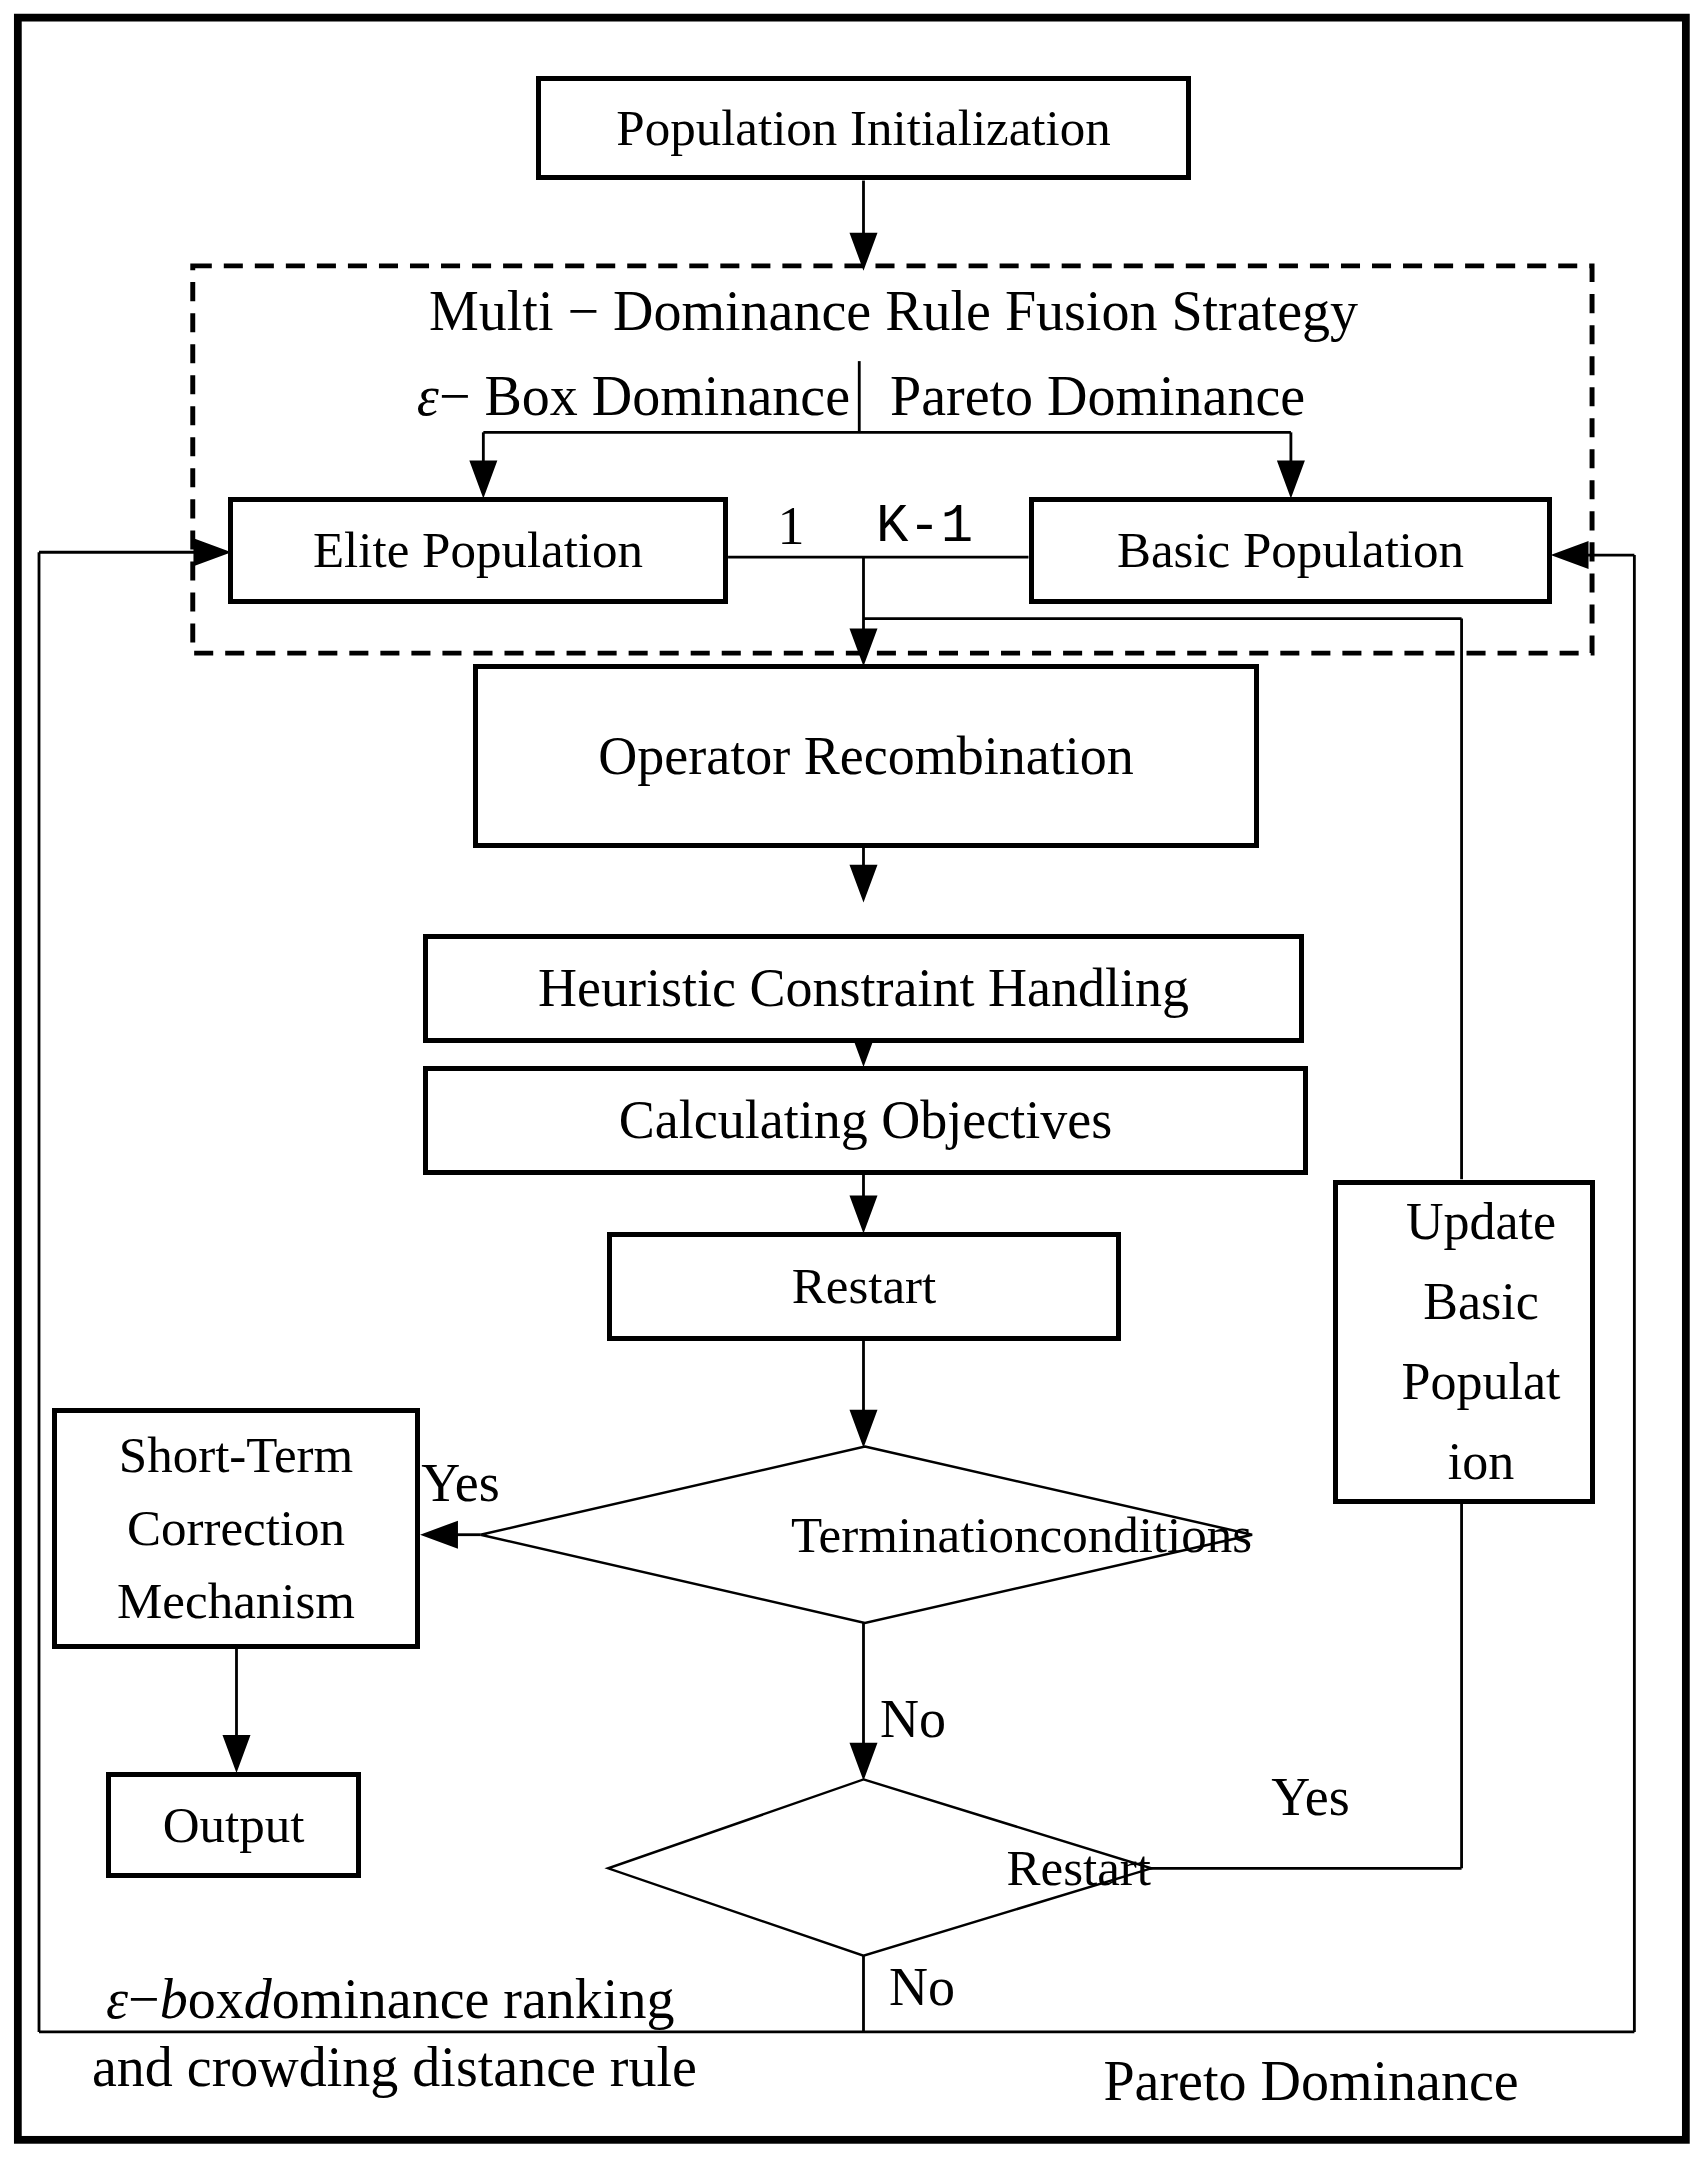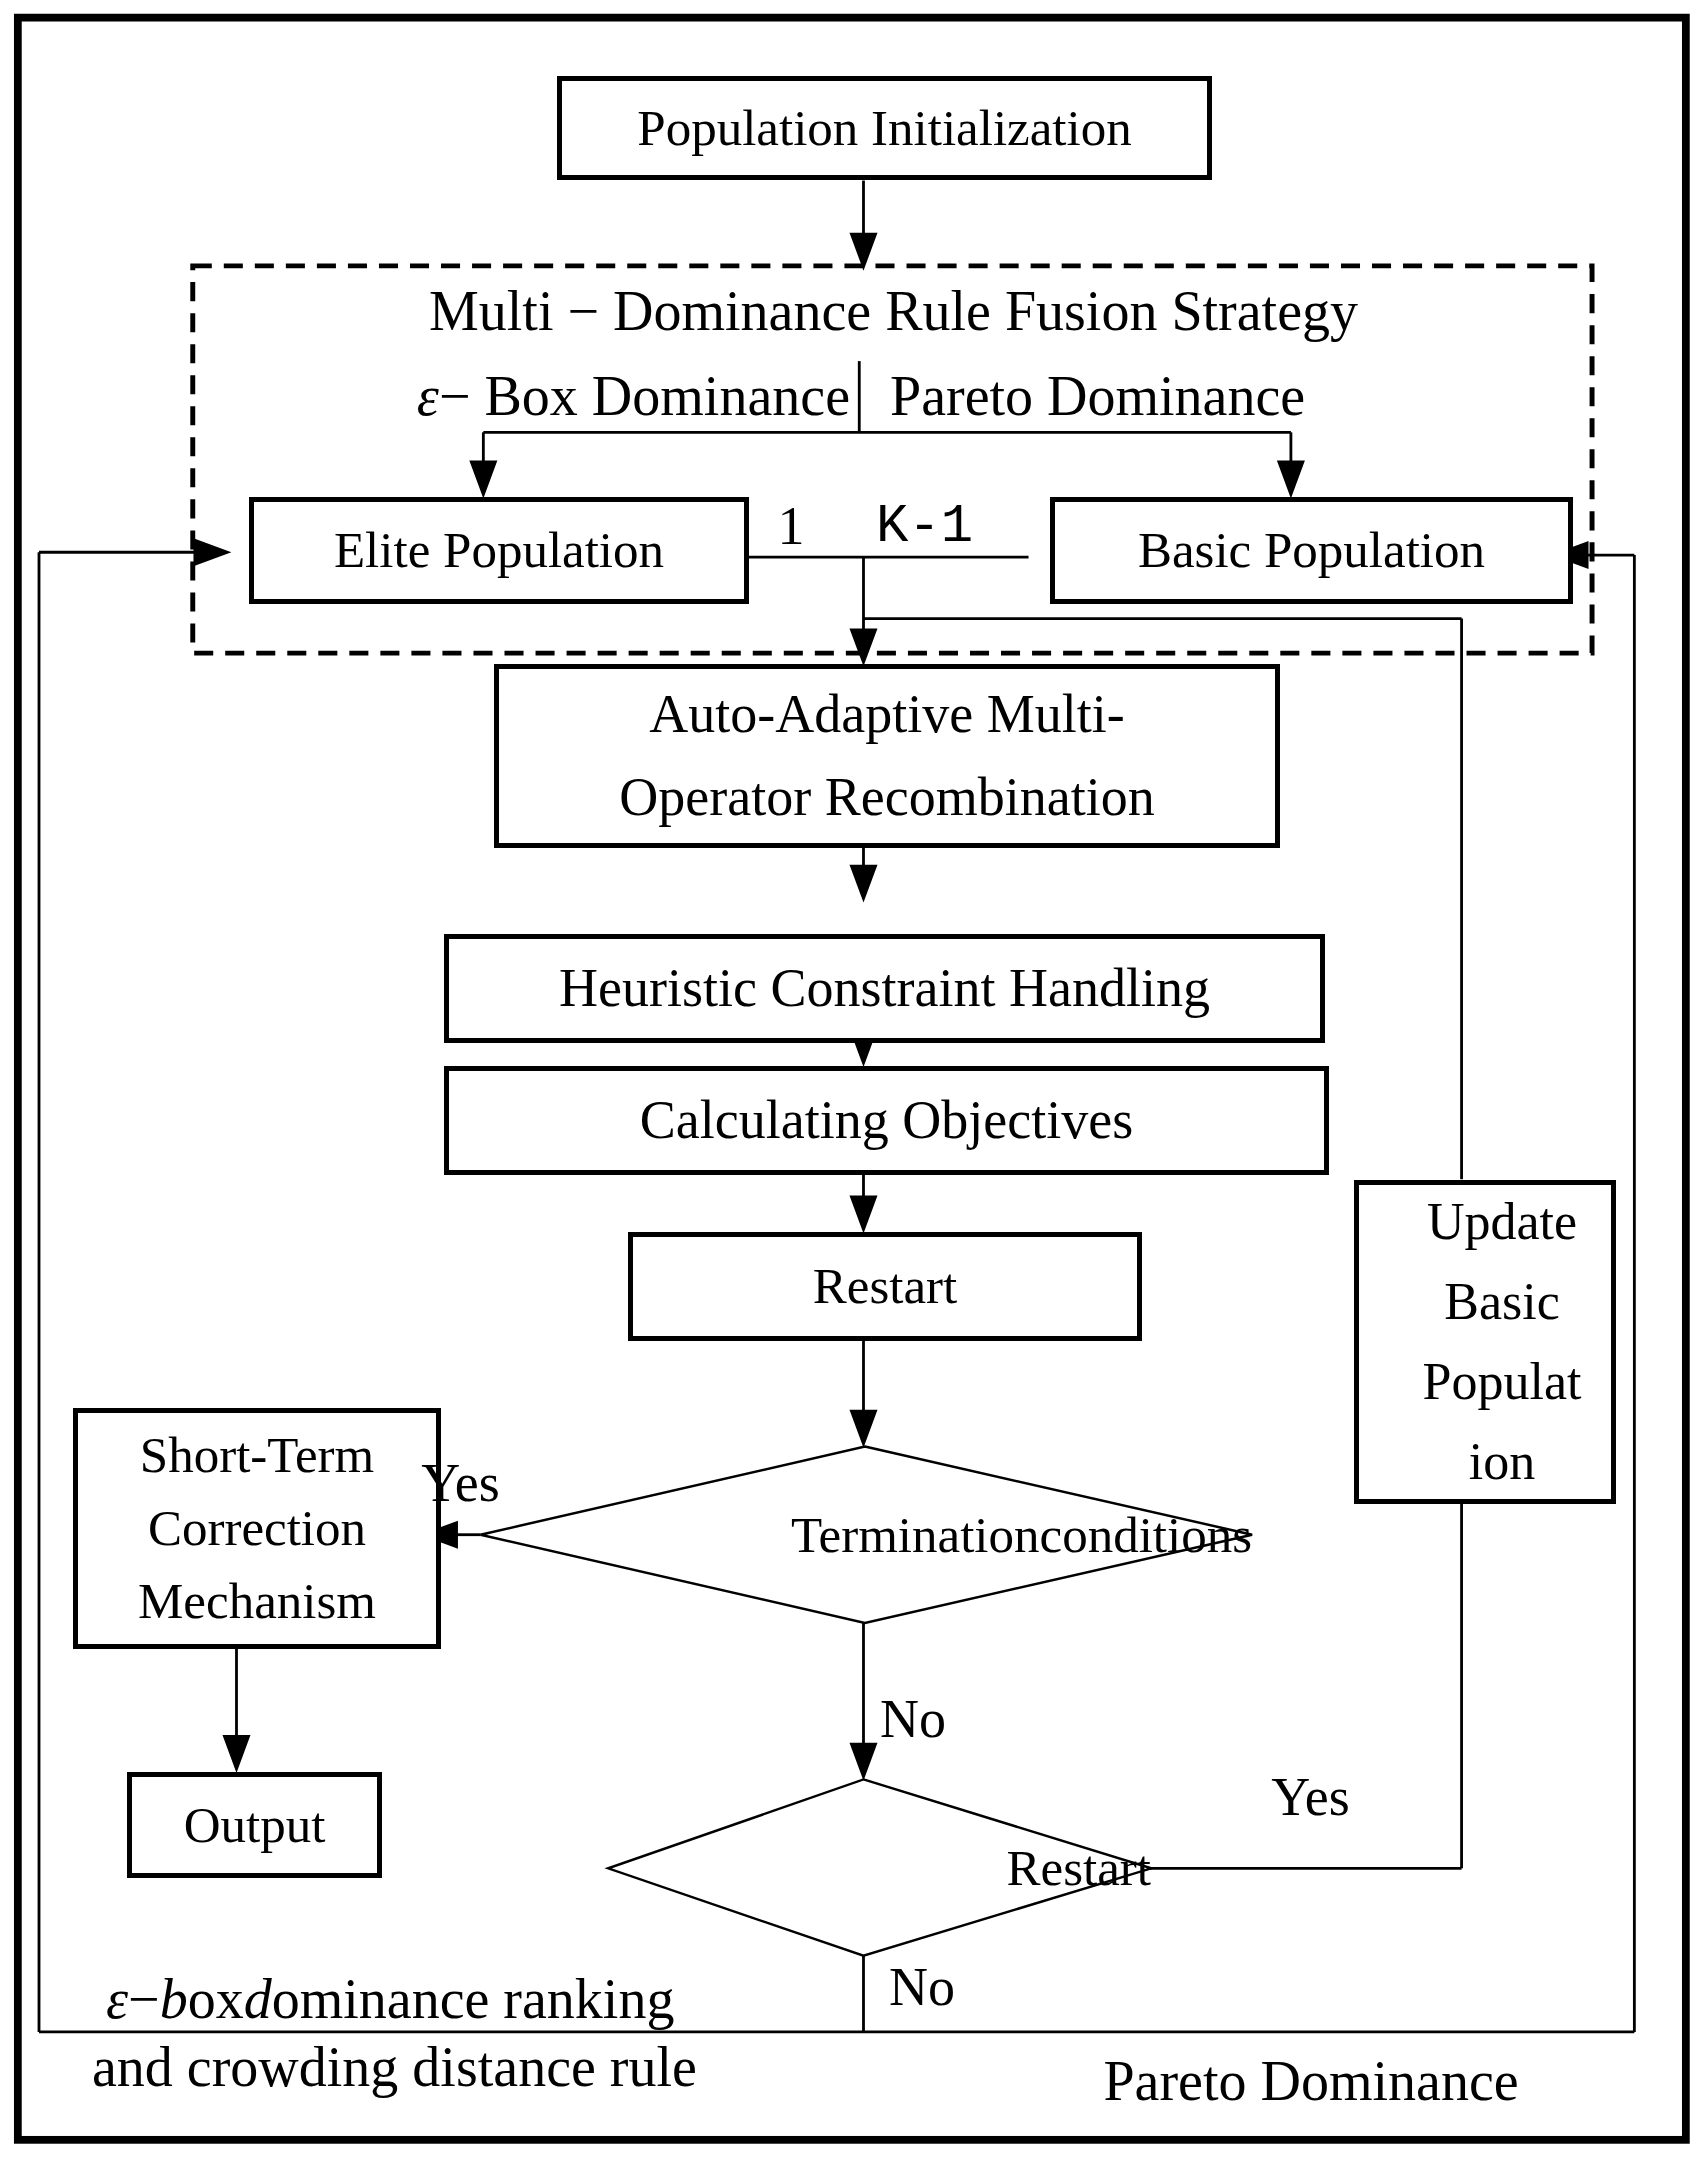--- a/index.html
+++ b/index.html
@@ -9,21 +9,21 @@
     background:#ffffff;
     font-family:"Liberation Serif","DejaVu Serif",serif;
     color:#000;
     overflow:hidden;
   }
   #wires{position:absolute;left:0;top:0;width:1703px;height:2161px;}
   .node{
     position:absolute;box-sizing:border-box;
     border:5.6px solid #000;background:#fff;
     display:flex;align-items:center;justify-content:center;
-    text-align:center;font-size:51px;line-height:1.15;margin-left:21px;
+    text-align:center;font-size:51px;line-height:1.15;
   }
   .lines-node{flex-direction:column;}
   .dtext{
     position:absolute;display:flex;flex-direction:row;
     align-items:center;justify-content:flex-end;
     text-align:center;font-size:51px;background:transparent;
   }
   .lbl{
     position:absolute;display:flex;align-items:center;
     font-size:54px;white-space:nowrap;
@@ -129,21 +129,20 @@
     <polygon points="1224,2523 1632,2649 1224,2773 862,2649" fill="#fff" stroke="#000" stroke-width="3.5"></polygon>
   </svg>
 
   <div class="node" style="left:536px;top:76px;width:655px;height:104px;">Population Initialization</div>
 
   <div class="node" style="left:228px;top:497px;width:500px;height:107px;">Elite Population</div>
 
   <div class="node" style="left:1029px;top:497px;width:523px;height:107px;">Basic Population</div>
 
   <div class="node lines-node auto-lines" style="left:473px;top:664px;width:786px;height:184px;font-size:54px;">
-      <div>Auto-Adaptive Multi-</div>
       <div>Operator Recombination</div>
     </div>
 
   <div class="node" style="left:423px;top:934px;width:881px;height:109px;font-size:54px;">Heuristic Constraint Handling</div>
 
   <div class="node" style="left:423px;top:1066px;width:885px;height:109px;font-size:54px;">Calculating Objectives</div>
 
   <div class="node" style="left:607px;top:1232px;width:514px;height:109px;">Restart</div>
 
   <div class="node lines-node update-lines" style="left:1333px;top:1180px;width:262px;height:324px;font-size:52px;padding-left:34px;">

